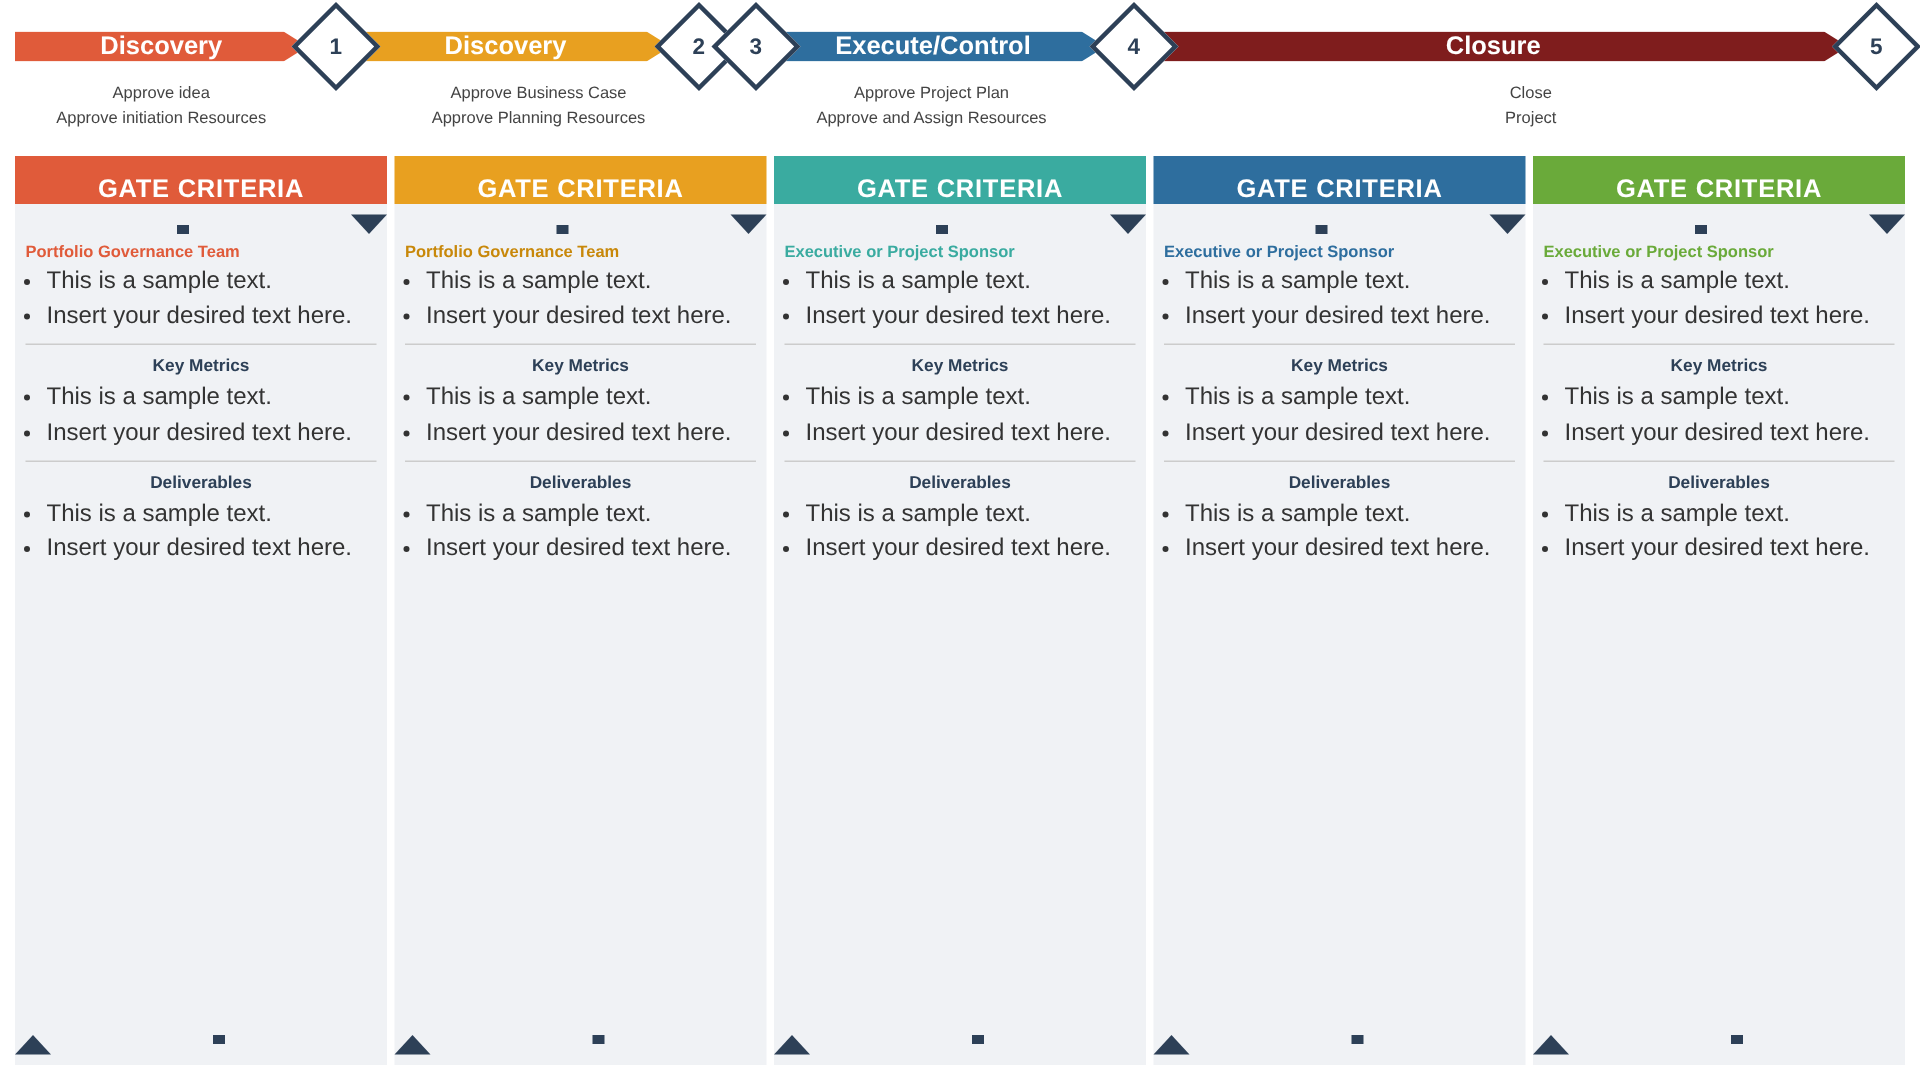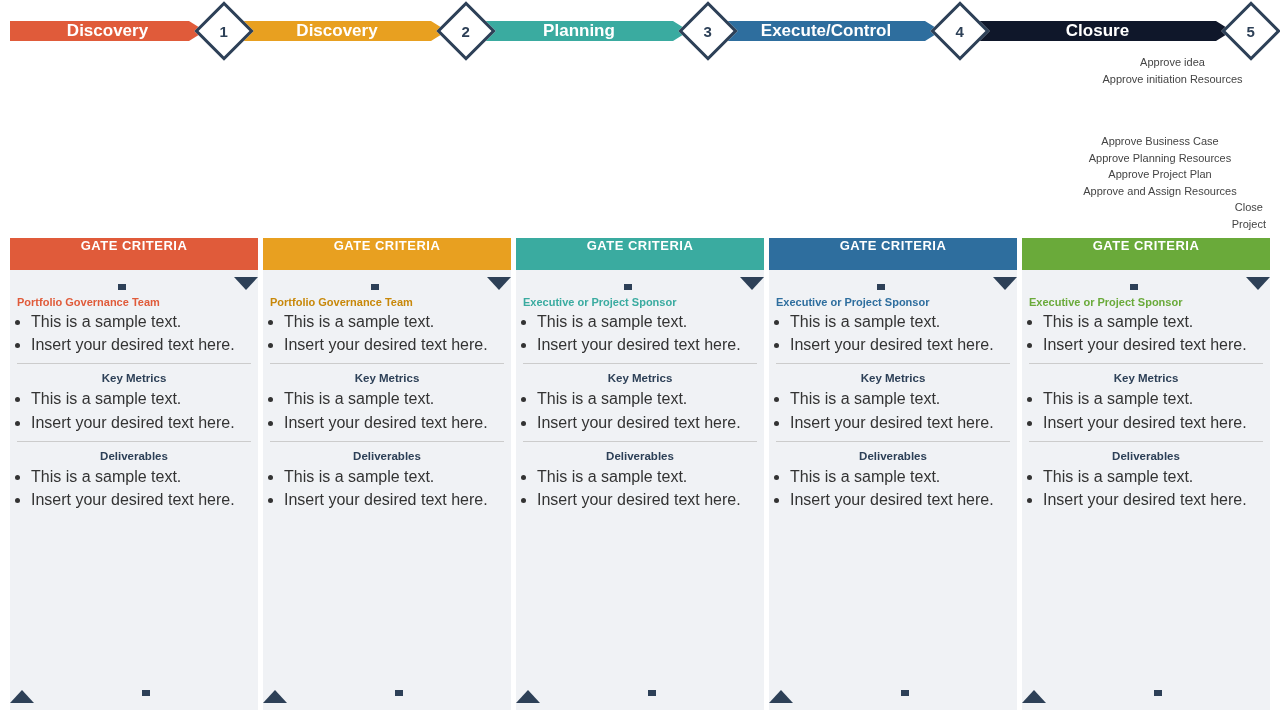--- a/index.html
+++ b/index.html
@@ -38,21 +38,21 @@
 
     .ribbon-phase:not(:first-child) {
       clip-path: polygon(16px 0, calc(100% - 16px) 0, 100% 50%, calc(100% - 16px) 100%, 0 100%, 16px 50%);
       margin-left: -16px;
     }
 
     .rp1 { background: #e05b3a; width: 195px; z-index: 5; }
     .rp2 { background: #e8a020; width: 220px; z-index: 4; }
     .rp3 { background: #3aaba0; width: 220px; z-index: 3; }
     .rp4 { background: #2e6e9e; width: 230px; z-index: 2; }
-    .rp5 { background: #0f172a; width: 220px; z-index: 1; clip-path: polygon(16px 0, 100% 0, 100% 100%, 0 100%, 16px 50%); }
+    .rp5 { background: #7f1d1d; width: 220px; z-index: 1; clip-path: polygon(16px 0, 100% 0, 100% 100%, 0 100%, 16px 50%); }
 
     .diamond-badge {
       width: 42px;
       height: 42px;
       background: #fff;
       border: 3px solid #2d4057;
       transform: rotate(45deg);
       display: flex;
       align-items: center;
       justify-content: center;
@@ -73,25 +73,25 @@
     .subtext-cell {
       text-align: center;
       font-size: 11px;
       color: #444;
       line-height: 1.5;
       padding: 0 4px;
     }
 
     .col-header-bar {
       display: flex;
-      align-items: flex-start;
+      align-items: flex-end;
       justify-content: center;
       height: 32px;
       font-weight: bold;
-      font-size: 13px;
+      font-size: 17px;
       color: #fff;
       letter-spacing: 0.5px;
       text-transform: uppercase;
     }
 
     .ch1 { background: #e05b3a; }
     .ch2 { background: #e8a020; }
     .ch3 { background: #3aaba0; }
     .ch4 { background: #2e6e9e; }
     .ch5 { background: #6aaa3a; }
@@ -146,24 +146,23 @@
     }
 
     .ribbon-row {
       display: flex;
       align-items: center;
       padding: 0 0;
     }
 
     .subtext-row2 {
       display: flex;
-      align-items: flex-end;
+      align-items: flex-start;
       padding: 2px 0;
       min-height: 48px;
-      flex-direction: column;
     }
 
     
     .cols-container {
       display: flex;
       flex: 1;
       gap: 0;
     }
 
     .full-col {
@@ -212,23 +211,20 @@
       </div>
 
       <div class="ribbon-phase rp2">
         <span>Discovery</span>
       </div>
 
       <div class="diamond-badge">
         <span class="diamond-badge-text">2</span>
       </div>
 
-      <div class="ribbon-phase rp3">
-        <span>Planning</span>
-      </div>
 
       <div class="diamond-badge">
         <span class="diamond-badge-text">3</span>
       </div>
 
       <div class="ribbon-phase rp4">
         <span>Execute/Control</span>
       </div>
 
       <div class="diamond-badge">
@@ -243,21 +239,21 @@
         <span class="diamond-badge-text">5</span>
       </div>
     </div>
 
     <div class="subtext-row2">
       <div class="subtext-cell" style="width:195px;">
         <span>Approve idea</span><br>
         <span>Approve initiation Resources</span>
       </div>
       <div style="width:44px;"></div>
-      <div class="subtext-cell" style="width:220px;margin-top:46px;">
+      <div class="subtext-cell" style="width:220px;">
         <span>Approve Business Case</span><br>
         <span>Approve Planning Resources</span>
       </div>
       <div style="width:42px;"></div>
       <div class="subtext-cell" style="width:220px;">
         <span>Approve Project Plan</span><br>
         <span>Approve and Assign Resources</span>
       </div>
       <div style="width:42px;"></div>
       <div style="width:42px;"></div>

